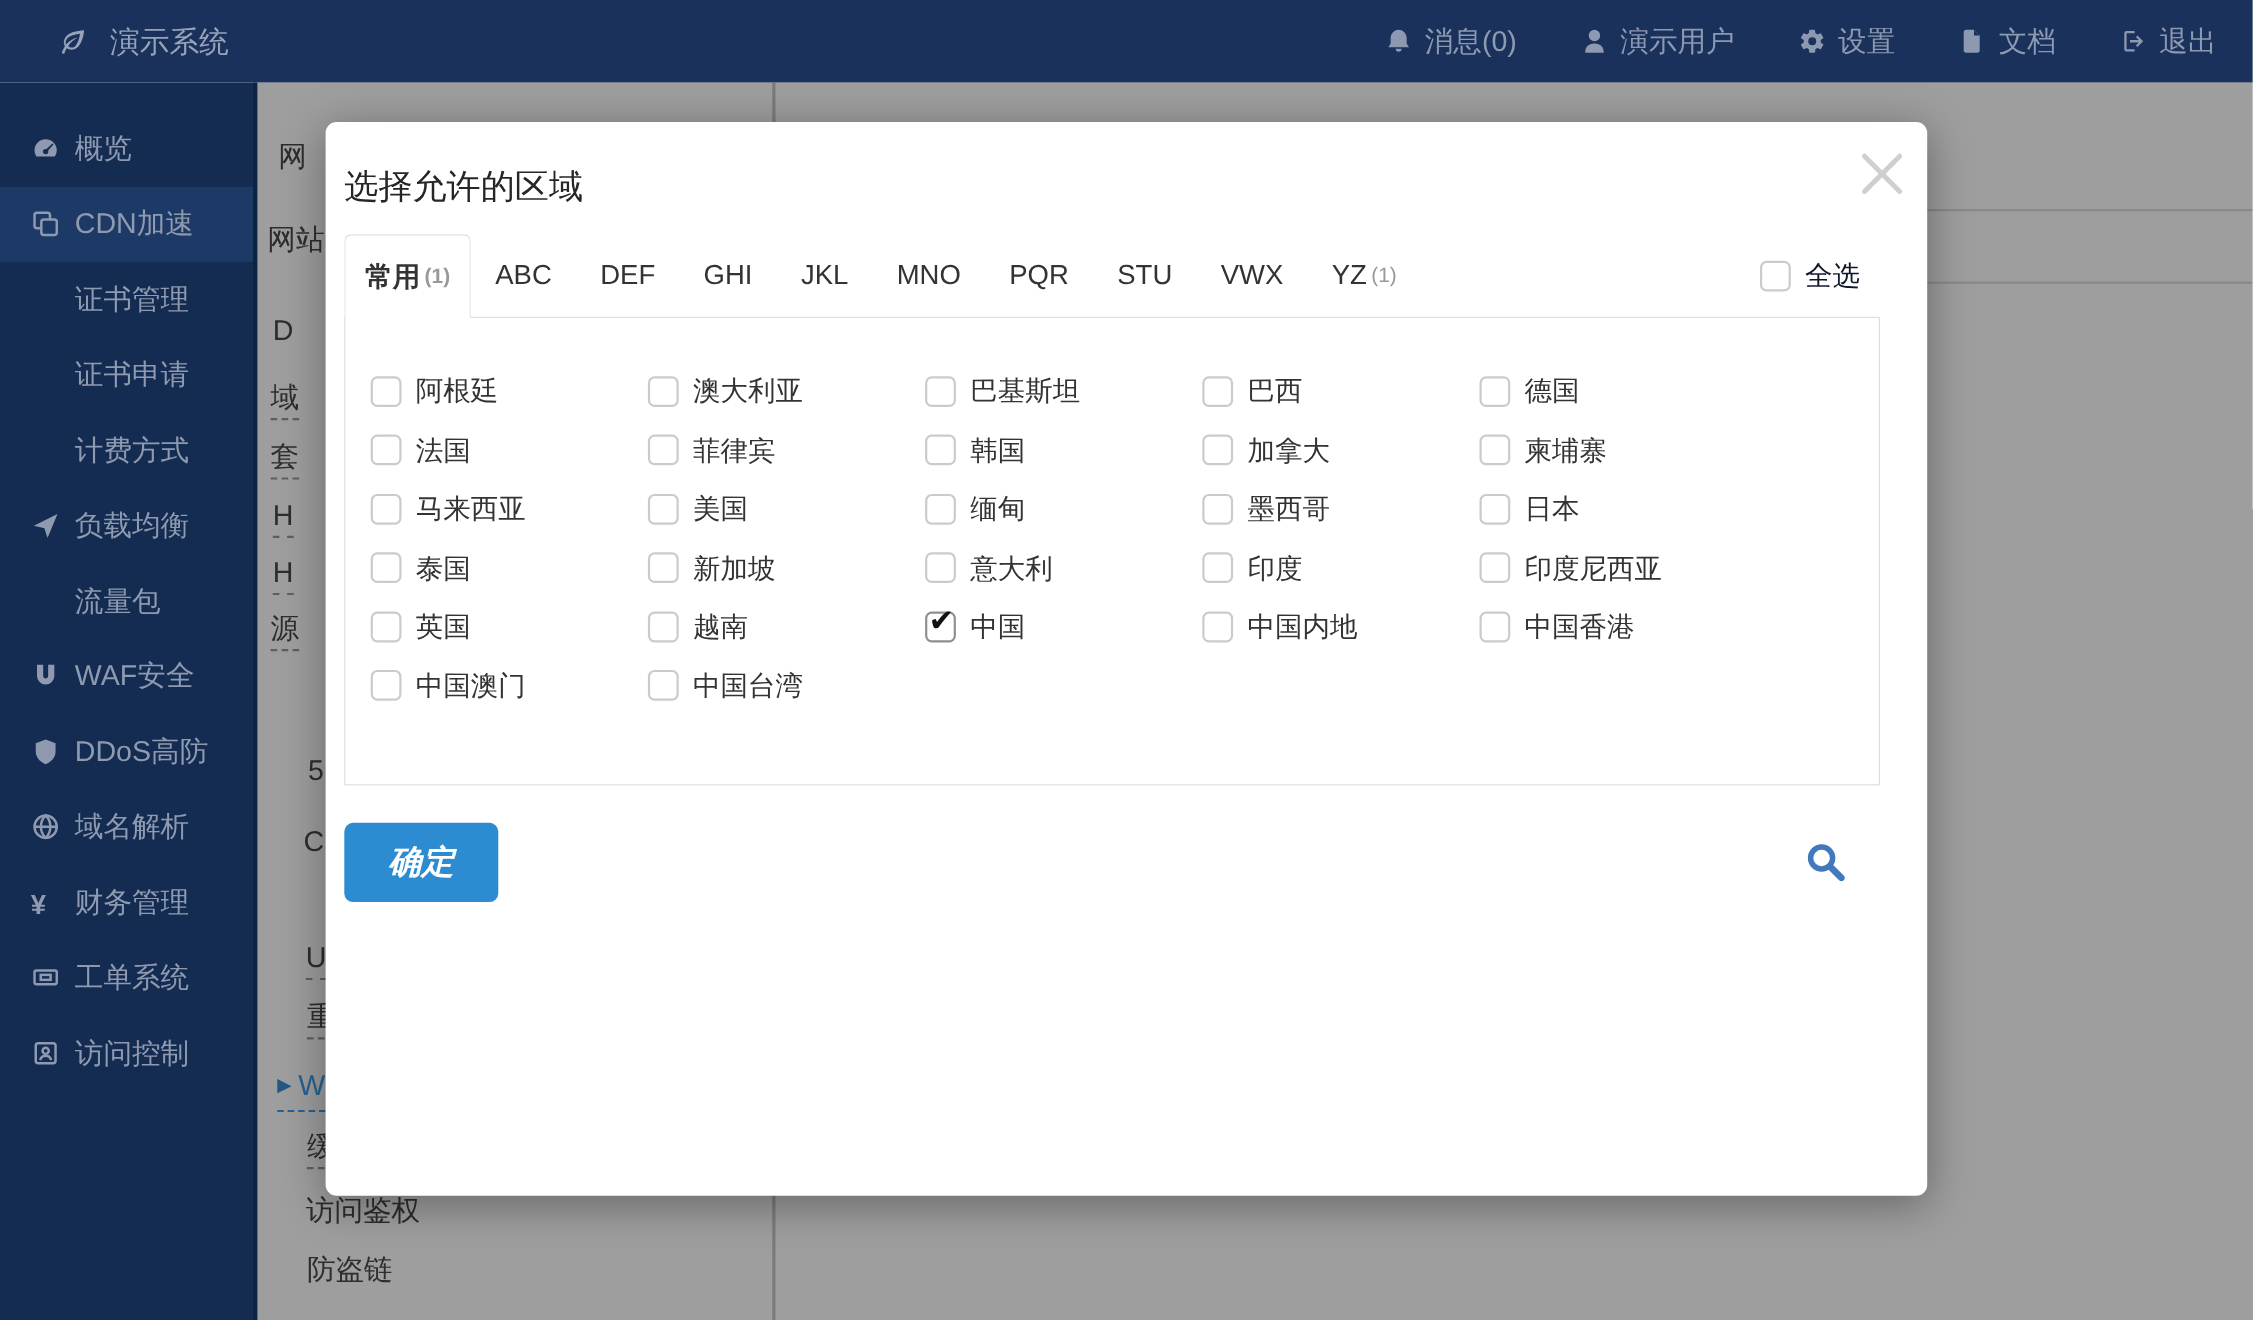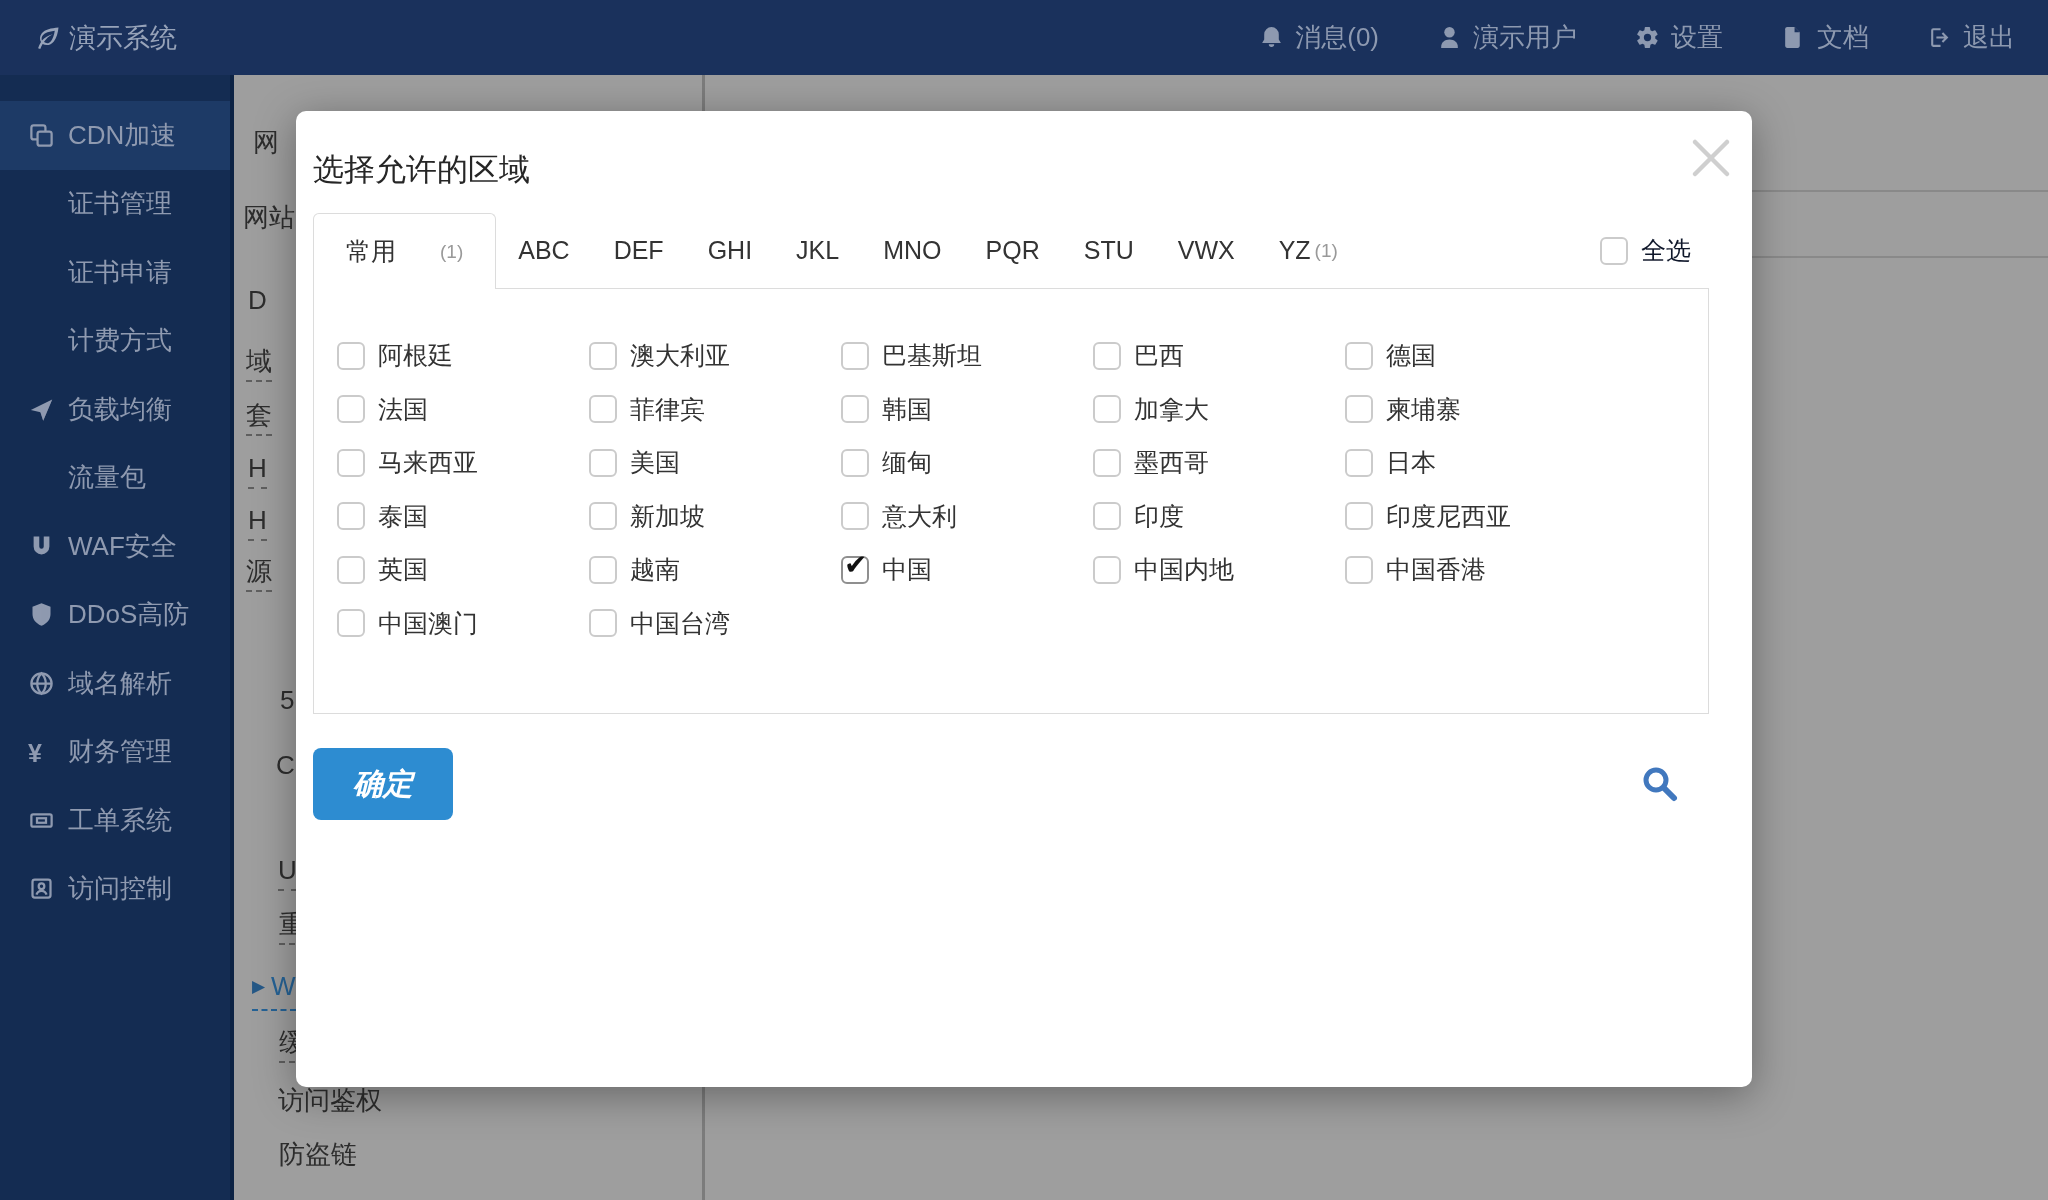--- a/index.html
+++ b/index.html
@@ -7,21 +7,21 @@
     --accent:#2d8cd1; --search_blue:#4178be; --link_blue:#3d9ef0;
     --nav_text:#8f9ab0; --overlay:rgba(0,0,0,0.38);
   }
   *{box-sizing:border-box; margin:0; padding:0;}
   html,body{width:2048px; height:1200px; overflow:hidden;}
   body{font-family:"Liberation Sans","DejaVu Sans",sans-serif; background:#fff; position:relative;}
 
   
   .topbar{position:absolute; left:0; top:0; width:2048px; height:75px; background:var(--topbar_bg);
           display:flex; align-items:center; z-index:6; color:var(--nav_text);}
-  .brand{display:flex; align-items:center; gap:7px; padding-left:34px; font-size:27px; color:#97a3b9;}
+  .brand{display:flex; align-items:center; gap:20px; padding-left:52px; font-size:27px; color:#97a3b9;}
   .brand .icon{width:28px; height:28px;}
   .top-menu{margin-left:auto; display:flex; align-items:center; gap:58px; padding-right:33px;}
   .menu-item{display:flex; align-items:center; gap:11px; font-size:26px; color:#8d99b0; cursor:pointer;}
   .menu-item .icon{width:25px; height:25px;}
   .icon svg{width:100%; height:100%; display:block;}
 
   
   .sidebar{position:absolute; left:0; top:75px; width:230px; height:1125px; background:var(--sidebar_bg); z-index:5; padding-top:26px;}
   .side-edge{position:absolute; left:230px; top:75px; width:4px; height:1125px; background:#0d2344; z-index:5;}
   .side-item{height:68.5px; display:flex; align-items:center; gap:13px; padding-left:28px; color:var(--nav_text); font-size:26px; cursor:pointer;}
@@ -43,22 +43,22 @@
   .overlay{position:absolute; left:230px; top:75px; right:0; bottom:0; background:var(--overlay); z-index:3;}
 
   
   .modal{position:absolute; left:296px; top:111px; width:1456px; height:976px; background:#fff; border-radius:10px;
          box-shadow:0 8px 40px rgba(0,0,0,.35); z-index:4;}
   .m-title{margin:38px 0 0 17px; font-size:31px; color:#262626;}
   .m-close{position:absolute; top:24px; right:18px; width:46px; height:46px; cursor:pointer;}
   .tabbar{margin:22px 0 0 17px; width:1396px; height:75px; display:flex; align-items:stretch; position:relative; z-index:2;}
   .tab{display:flex; align-items:center; padding:0 22px; font-size:25px; color:#333; cursor:pointer;}
   .tab .count{font-size:19px; color:#999; margin-left:4px;}
-  .tab.active{font-weight:normal; padding:0 32px; border:1px solid #dcdcdc; border-bottom:0; border-radius:6px 6px 0 0;
-              background:#fff; margin-bottom:-1px;gap:40px;}
+  .tab.active{font-weight:bold; padding:0 18px; border:1px solid #dcdcdc; border-bottom:0; border-radius:6px 6px 0 0;
+              background:#fff; margin-bottom:-1px;}
   .select-all{margin-left:auto; margin-right:18px; display:flex; align-items:center; gap:13px; font-size:25px; color:#0f172a; cursor:pointer;}
   .grid-box{margin-left:17px; width:1396px; height:426px; border:1px solid #dcdcdc; position:relative; z-index:1;
             display:grid; grid-template-columns:repeat(5,252px); grid-auto-rows:53.5px; align-items:center; padding:40px 0 0 23px;}
   .region{display:flex; align-items:center; gap:13px; font-size:25px; color:#333; cursor:pointer;}
   .cb{width:28px; height:28px; border:2px solid #cbcbcb; border-radius:6px; background:#fff; flex:none; position:relative;}
   .cb.checked{border-color:#8f8f8f;}
   .cb.checked .mark{position:absolute; left:1px; top:-7px; font-size:28px; font-weight:bold; color:#111; line-height:1;}
   .m-footer{margin:34px 0 0 17px; width:1396px; display:flex; align-items:center;}
   .confirm-btn{width:140px; height:72px; border:none; border-radius:8px; background:var(--accent); color:#fff;
                font-size:30px; font-weight:bold; font-family:inherit; cursor:pointer;font-style:italic;}
@@ -143,20 +143,28 @@
           <svg viewBox="0 0 24 24" fill="currentColor">
             <path d="M13 3v2H6v14h7v2H6a2 2 0 0 1-2-2V5a2 2 0 0 1 2-2h7zm2.5 4l5 5-5 5-1.4-1.4 2.6-2.6H9v-2h7.7l-2.6-2.6L15.5 7z"></path>
           </svg>
         </span>
         <span>退出</span>
       </div>
     </div>
 </div>
 
 <div class="sidebar" id="sidebar">
+    <div class="side-item">
+      <span class="icon">
+        <svg viewBox="0 0 24 24" fill="currentColor">
+          <path d="M12 4a9 9 0 0 0-9 9c0 1.9.6 3.6 1.5 5h15A8.9 8.9 0 0 0 21 13a9 9 0 0 0-9-9zm6.3 4.3l-4.3 4.9a2.2 2.2 0 1 1-1.3-1.2l4.8-4.5.8.8z"></path>
+        </svg>
+      </span>
+      <span>概览</span>
+    </div>
     <div class="side-item active">
       <span class="icon">
         <svg viewBox="0 0 24 24" fill="none" stroke="currentColor" stroke-width="2">
           <rect x="8.5" y="8.5" width="12.5" height="12.5" rx="2"></rect>
           <path d="M15.5 8.5V5a2 2 0 0 0-2-2H5a2 2 0 0 0-2 2v8.5a2 2 0 0 0 2 2h3.5"></path>
         </svg>
       </span>
       <span>CDN加速</span>
     </div>
     <div class="side-item sub">

